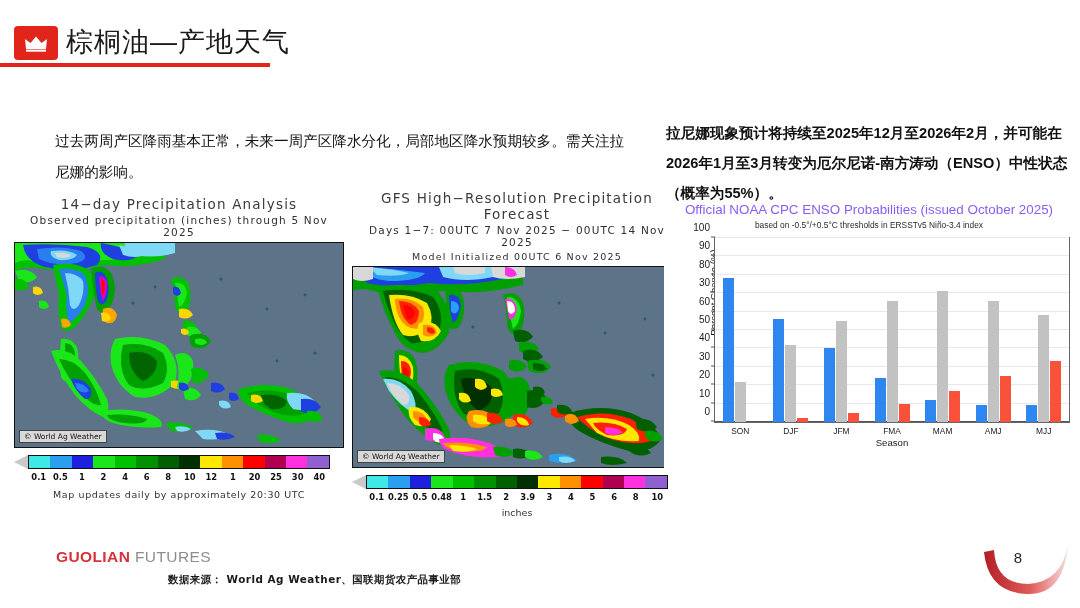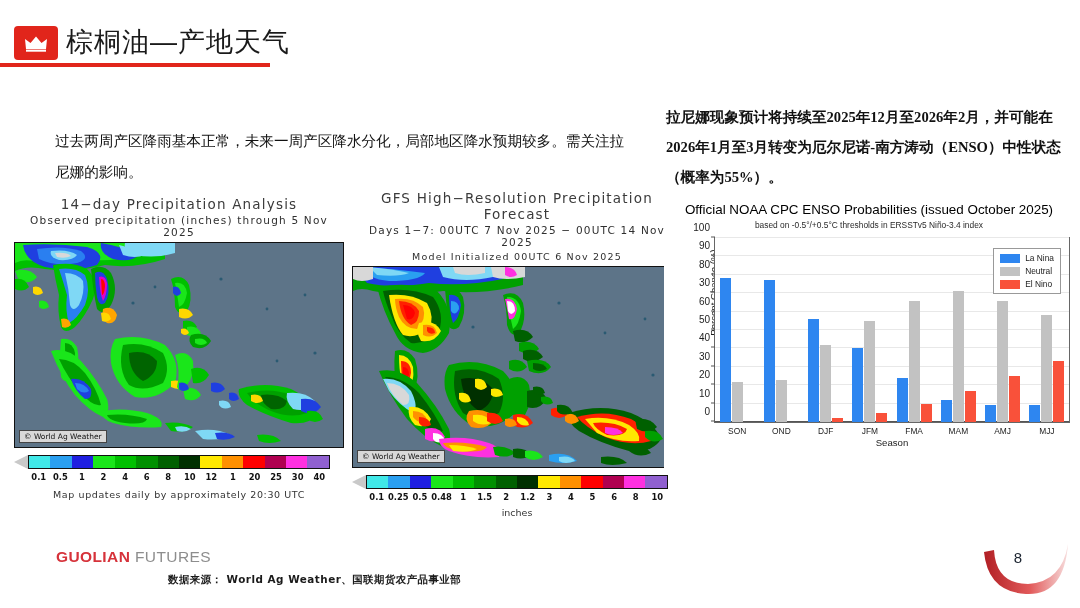--- a/index.html
+++ b/index.html
@@ -23,21 +23,21 @@
     white-space:nowrap;
   }
   #title-rule{position:absolute;left:0;top:63px;width:270px;height:4px;background:#e1251b;}
 
   
   .para{
     position:absolute;color:#111;font-size:14.6px;line-height:31px;
     font-family:"Liberation Sans","DejaVu Sans",sans-serif;
   }
   #left-paragraph{left:55px;top:126px;width:580px;}
-  #right-paragraph{left:666px;top:102px;width:404px;font-weight:bold;line-height:30px;font-family:Liberation Serif, serif;}
+  #right-paragraph{left:666px;top:118px;width:404px;font-weight:bold;line-height:30px;}
 
   
   .map-panel{position:absolute;}
   #analysis-panel{left:14px;top:196px;width:330px;}
   #forecast-panel{left:352px;top:190px;width:330px;}
   .map-title{
     text-align:center;color:#3b3b3b;letter-spacing:1.2px;
     font-family:"DejaVu Sans",sans-serif;
   }
   .map-title.t1{font-size:13.5px;}
@@ -74,21 +74,21 @@
     text-align:center;font-size:9.5px;color:#333;margin-top:4px;letter-spacing:.6px;
     font-family:"DejaVu Sans",sans-serif;
   }
   .cbar-units{
     text-align:center;font-size:9.5px;color:#333;margin-top:2px;
     font-family:"DejaVu Sans",sans-serif;
   }
 
   
   #enso-chart{position:absolute;left:664px;top:202px;width:410px;height:272px;background:#fff;}
-  #chart-title{text-align:center;font-size:13.4px;color:#000000;font-family:"Liberation Sans",sans-serif;}
+  #chart-title{text-align:center;font-size:13.4px;color:#8b5cf6;font-family:"Liberation Sans",sans-serif;}
   #chart-subtitle{text-align:center;font-size:8.4px;color:#2a2a2a;margin-top:3px;font-family:"Liberation Sans",sans-serif;}
   #plot-outer{position:relative;margin-top:3px;height:225px;}
   #ylabel{
     position:absolute;left:-6px;top:54px;width:110px;text-align:center;
     transform:rotate(-90deg);transform-origin:50% 50%;
     font-size:9.6px;color:#1c1c1c;font-family:"Liberation Sans",sans-serif;
   }
   #plot-area{
     position:absolute;left:50px;right:4px;top:4px;height:186px;
     border:1px solid #666;box-sizing:border-box;background:#fff;
@@ -409,21 +409,21 @@
     <div class="cbar-cap cap-r"></div>
   </div>
   <div class="cbar-ticks">
       <span style="left: calc(3.57143% + 13px);">0.1</span>
       <span style="left: calc(10.7143% + 11px);">0.25</span>
       <span style="left: calc(17.8571% + 9px);">0.5</span>
       <span style="left: calc(25% + 7px);">0.48</span>
       <span style="left: calc(32.1429% + 5px);">1</span>
       <span style="left: calc(39.2857% + 3px);">1.5</span>
       <span style="left: calc(46.4286% + 1px);">2</span>
-      <span style="left: calc(53.5714% - 1px);">1.2</span>
+      <span style="left: calc(53.5714% - 1px);">3.9</span>
       <span style="left: calc(60.7143% - 3px);">3</span>
       <span style="left: calc(67.8571% - 5px);">4</span>
       <span style="left: calc(75% - 7px);">5</span>
       <span style="left: calc(82.1429% - 9px);">6</span>
       <span style="left: calc(89.2857% - 11px);">8</span>
       <span style="left: calc(96.4286% - 13px);">10</span>
     </div>
   <div class="cbar-units">inches</div>
 </div>
 
@@ -469,26 +469,20 @@
           <div class="ytick-mark" style="bottom: 100%;"></div>
         </div>
       <div id="bars">
           <div class="bargroup">
             <div class="bar lanina" title="La Nina SON: 78%" style="height: 78%; background: rgb(46, 134, 240);"></div>
             <div class="bar neutral" title="Neutral SON: 22%" style="height: 22%; background: rgb(194, 194, 194);"></div>
             <div class="bar elnino" title="El Nino SON: 0%" style="height: 0%; background: rgb(249, 81, 58);"></div>
             <div class="xtick">SON</div>
           </div>
           <div class="bargroup">
-            <div class="bar lanina" title="La Nina OND: 77%" style="height: 77%; background: rgb(46, 134, 240);"></div>
-            <div class="bar neutral" title="Neutral OND: 23%" style="height: 23%; background: rgb(194, 194, 194);"></div>
-            <div class="bar elnino" title="El Nino OND: 0%" style="height: 0%; background: rgb(249, 81, 58);"></div>
-            <div class="xtick">OND</div>
-          </div>
-          <div class="bargroup">
             <div class="bar lanina" title="La Nina DJF: 56%" style="height: 56%; background: rgb(46, 134, 240);"></div>
             <div class="bar neutral" title="Neutral DJF: 42%" style="height: 42%; background: rgb(194, 194, 194);"></div>
             <div class="bar elnino" title="El Nino DJF: 2%" style="height: 2%; background: rgb(249, 81, 58);"></div>
             <div class="xtick">DJF</div>
           </div>
           <div class="bargroup">
             <div class="bar lanina" title="La Nina JFM: 40%" style="height: 40%; background: rgb(46, 134, 240);"></div>
             <div class="bar neutral" title="Neutral JFM: 55%" style="height: 55%; background: rgb(194, 194, 194);"></div>
             <div class="bar elnino" title="El Nino JFM: 5%" style="height: 5%; background: rgb(249, 81, 58);"></div>
             <div class="xtick">JFM</div>
@@ -509,34 +503,20 @@
             <div class="bar lanina" title="La Nina AMJ: 9%" style="height: 9%; background: rgb(46, 134, 240);"></div>
             <div class="bar neutral" title="Neutral AMJ: 66%" style="height: 66%; background: rgb(194, 194, 194);"></div>
             <div class="bar elnino" title="El Nino AMJ: 25%" style="height: 25%; background: rgb(249, 81, 58);"></div>
             <div class="xtick">AMJ</div>
           </div>
           <div class="bargroup">
             <div class="bar lanina" title="La Nina MJJ: 9%" style="height: 9%; background: rgb(46, 134, 240);"></div>
             <div class="bar neutral" title="Neutral MJJ: 58%" style="height: 58%; background: rgb(194, 194, 194);"></div>
             <div class="bar elnino" title="El Nino MJJ: 33%" style="height: 33%; background: rgb(249, 81, 58);"></div>
             <div class="xtick">MJJ</div>
-          </div>
-        </div>
-      <div id="legend">
-          <div class="legend-row">
-            <span class="legend-swatch" style="background: rgb(46, 134, 240);"></span>
-            <span class="legend-text">La Nina</span>
-          </div>
-          <div class="legend-row">
-            <span class="legend-swatch" style="background: rgb(194, 194, 194);"></span>
-            <span class="legend-text">Neutral</span>
-          </div>
-          <div class="legend-row">
-            <span class="legend-swatch" style="background: rgb(249, 81, 58);"></span>
-            <span class="legend-text">El Nino</span>
           </div>
         </div>
     </div>
     <div id="xlabel">Season</div>
   </div>
 </div>
 
 <div id="brand">
   <span class="b1">GUOLIAN</span><span class="b2"> FUTURES</span>
 </div>

